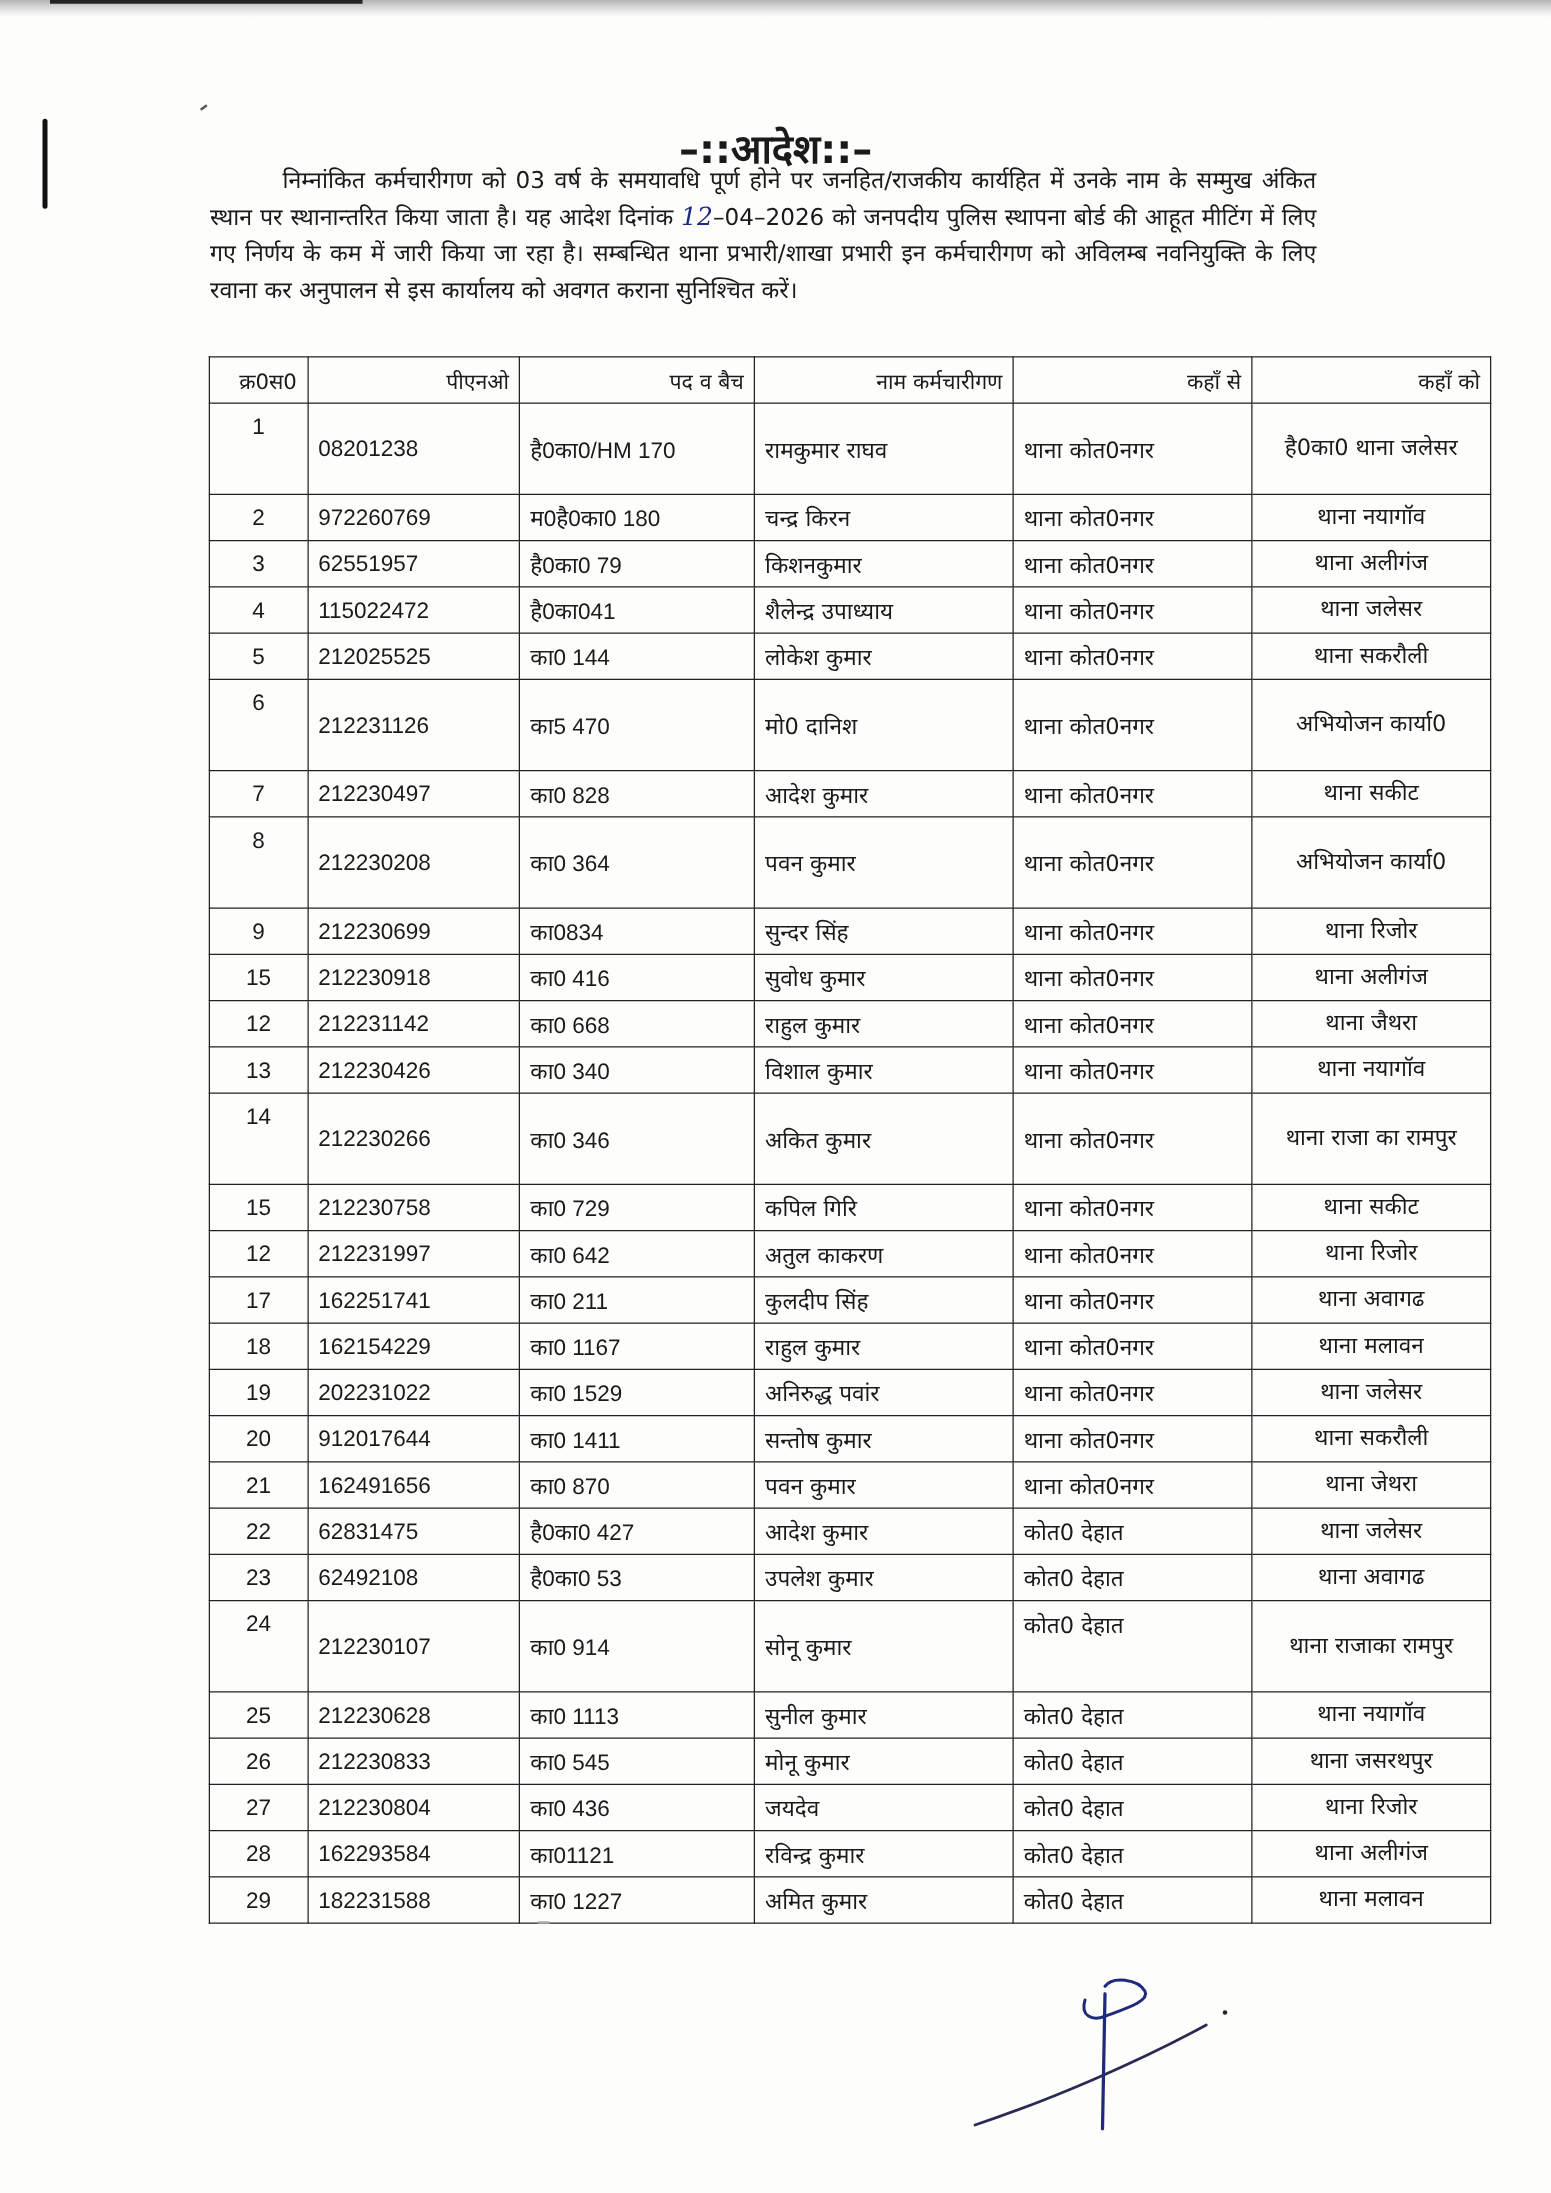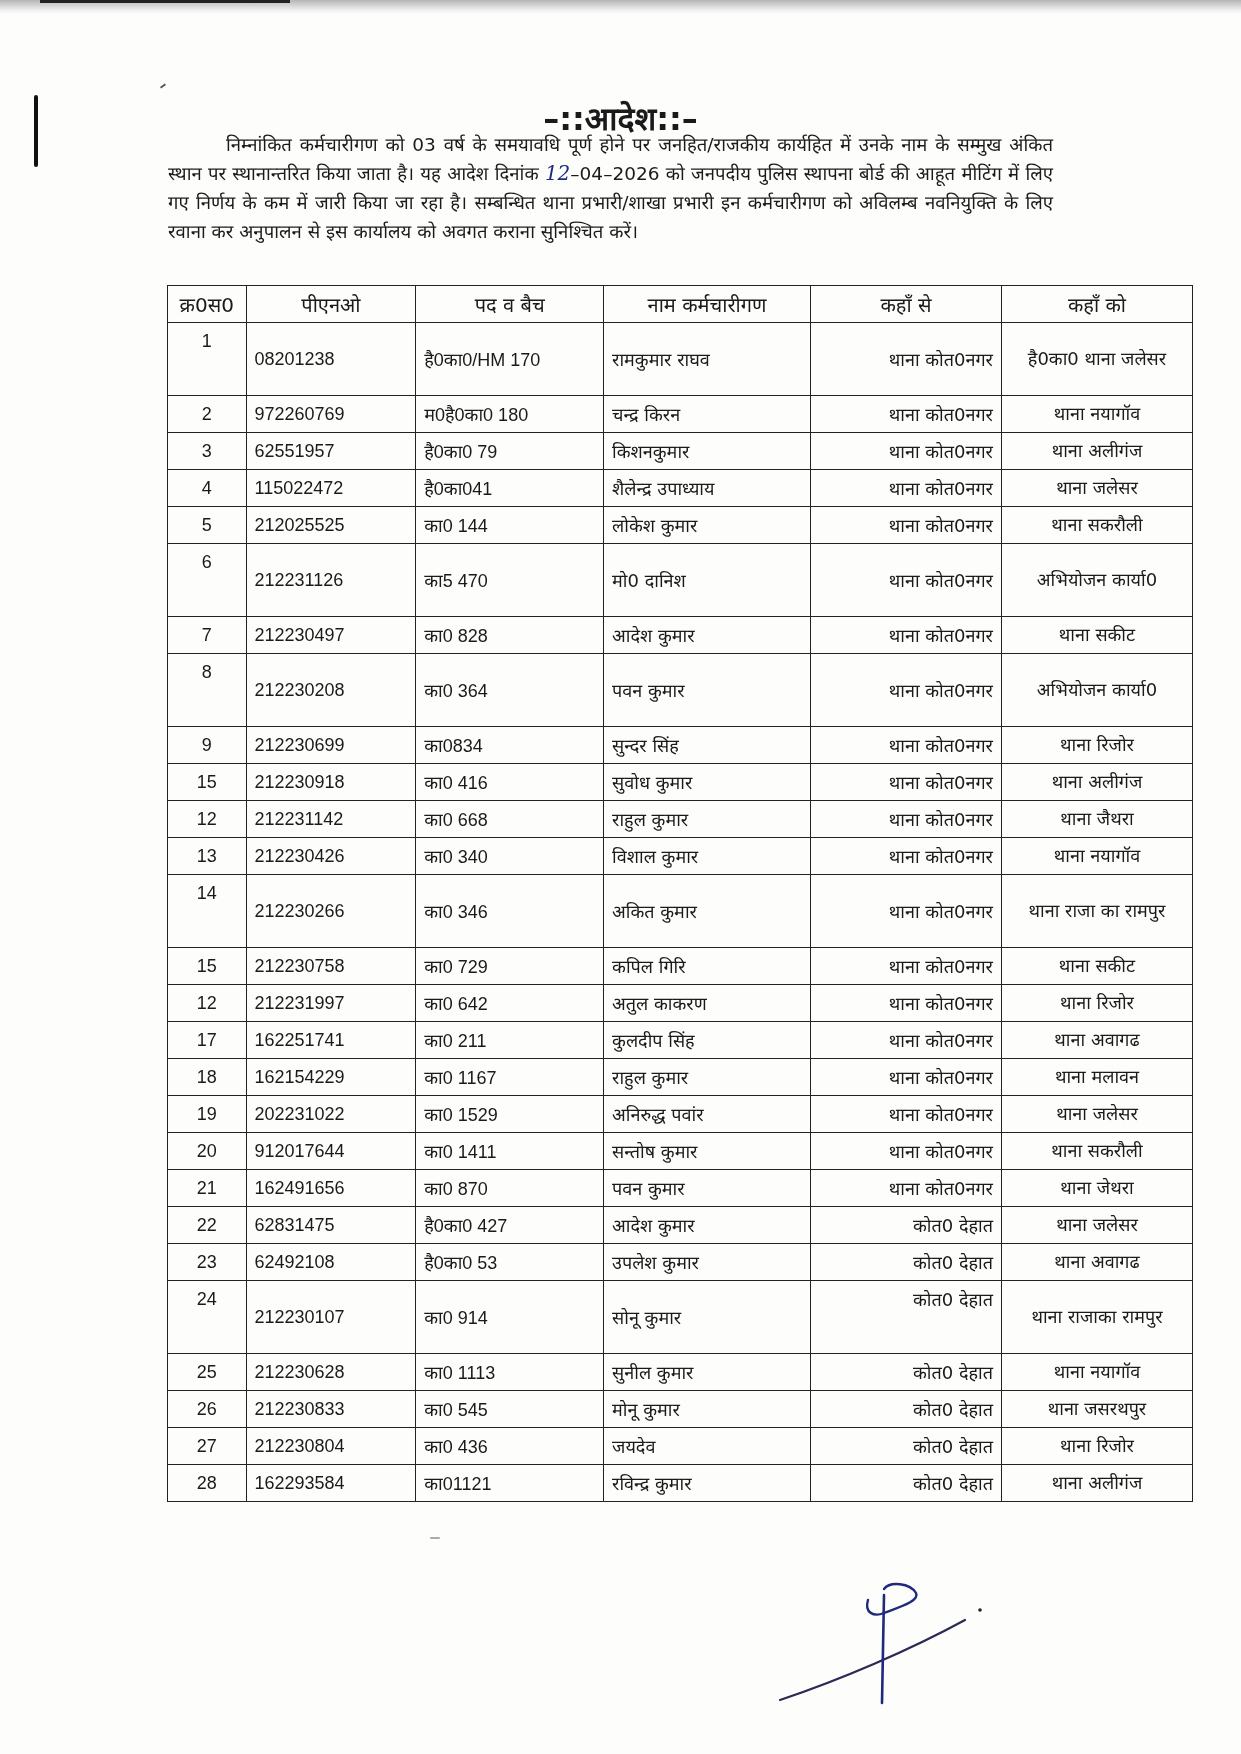--- a/index.html
+++ b/index.html
@@ -26,26 +26,26 @@
   .intro .handdate { font-family: "DejaVu Serif", serif; color: #1c2a80; font-size: 20px; font-style: italic; }
   table.roster {
     position: absolute; left: 167px; top: 285px; width: 1026px;
     border-collapse: collapse; table-layout: fixed;
     font-family: "Liberation Sans", sans-serif;
   }
   table.roster th, table.roster td {
     border: 1.5px solid #222; padding: 2px 8px; font-size: 18px; vertical-align: middle;
     font-weight: normal;
   }
-  table.roster th { height: 32px; text-align: center; font-family: "DejaVu Sans", sans-serif; font-size: 20px; }
+  table.roster th { height: 32px; text-align: right; font-family: "DejaVu Sans", sans-serif; font-size: 17px; }
   table.roster td { height: 32px; }
   td.sn { text-align: center; vertical-align: middle; }
   tr.tall td.sn { vertical-align: top; padding-top: 8px; }
   tr.tall td { height: 62px; }
-  td.from { font-family: "DejaVu Sans", sans-serif; font-weight: bold; font-size: 19px; text-align: right; margin-top: 44px; }
+  td.from { font-family: "DejaVu Sans", sans-serif; font-weight: bold; font-size: 19px; text-align: left; margin-top: 44px; }
   tr.tall td.from.top { vertical-align: top; padding-top: 6px; }
   td.to { font-family: "DejaVu Sans", sans-serif; text-align: center; font-size: 19px; line-height: 30px; }
   td.name { font-family: "DejaVu Sans", sans-serif; font-size: 17px; }
   .signature { position: absolute; left: 760px; top: 1555px; width: 260px; height: 170px; }
   .smudge { position: absolute; left: 430px; top: 1537px; width: 10px; height: 2px; background: #aaa; border-radius: 1px; }
 </style>
 </head>
 <body>
 
 <div class="topband">
@@ -291,20 +291,28 @@
         <td class="to">थाना रिजोर</td>
       </tr>
       <tr>
         <td class="sn">28</td>
         <td class="pno">162293584</td>
         <td class="post">का01121</td>
         <td class="name">रविन्द्र कुमार</td>
         <td class="from">कोत0 देहात</td>
         <td class="to">थाना अलीगंज</td>
       </tr>
+      <tr>
+        <td class="sn">29</td>
+        <td class="pno">182231588</td>
+        <td class="post">का0 1227</td>
+        <td class="name">अमित कुमार</td>
+        <td class="from">कोत0 देहात</td>
+        <td class="to">थाना मलावन</td>
+      </tr>
     </tbody>
 </table>
 
 <svg class="signature" viewBox="0 0 260 170">
   <path d="M20 145 C 80 125, 150 95, 205 65" stroke="#2a2a55" stroke-width="2.2" fill="none" stroke-linecap="round"></path>
   <path d="M122 148 L 124 40" stroke="#1f2a7a" stroke-width="2.6" fill="none" stroke-linecap="round"></path>
   <path d="M108 45 C 104 58, 114 62, 124 58 C 140 52, 160 46, 156 38 C 150 28, 130 26, 124 34" stroke="#1f2a7a" stroke-width="2.4" fill="none" stroke-linecap="round"></path>
   <circle cx="220" cy="55" r="1.8" fill="#222"></circle>
 </svg>
 <div class="smudge"></div>

